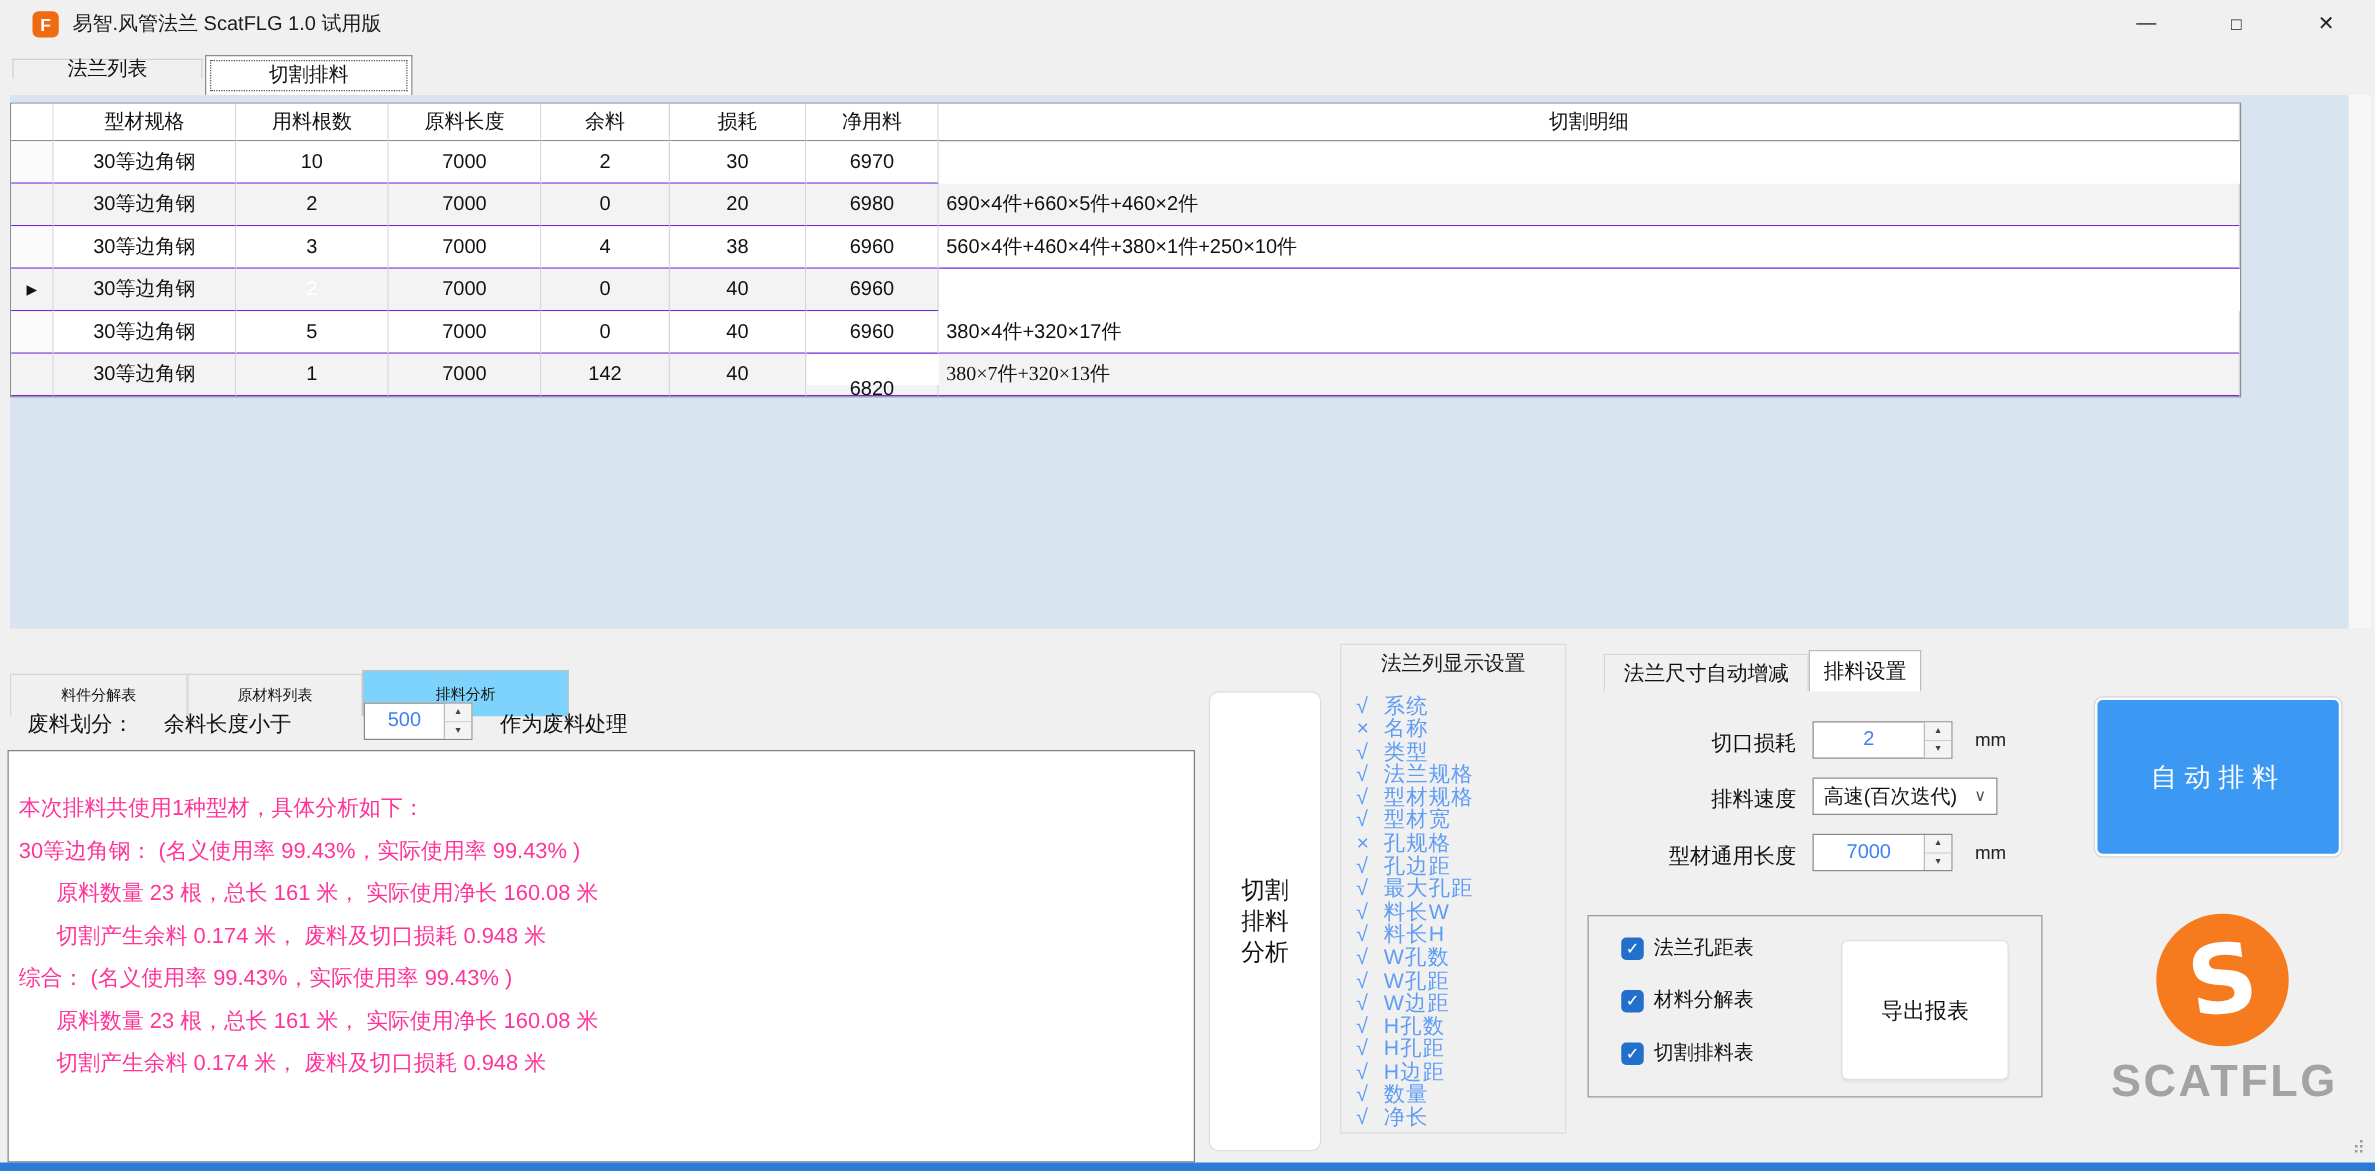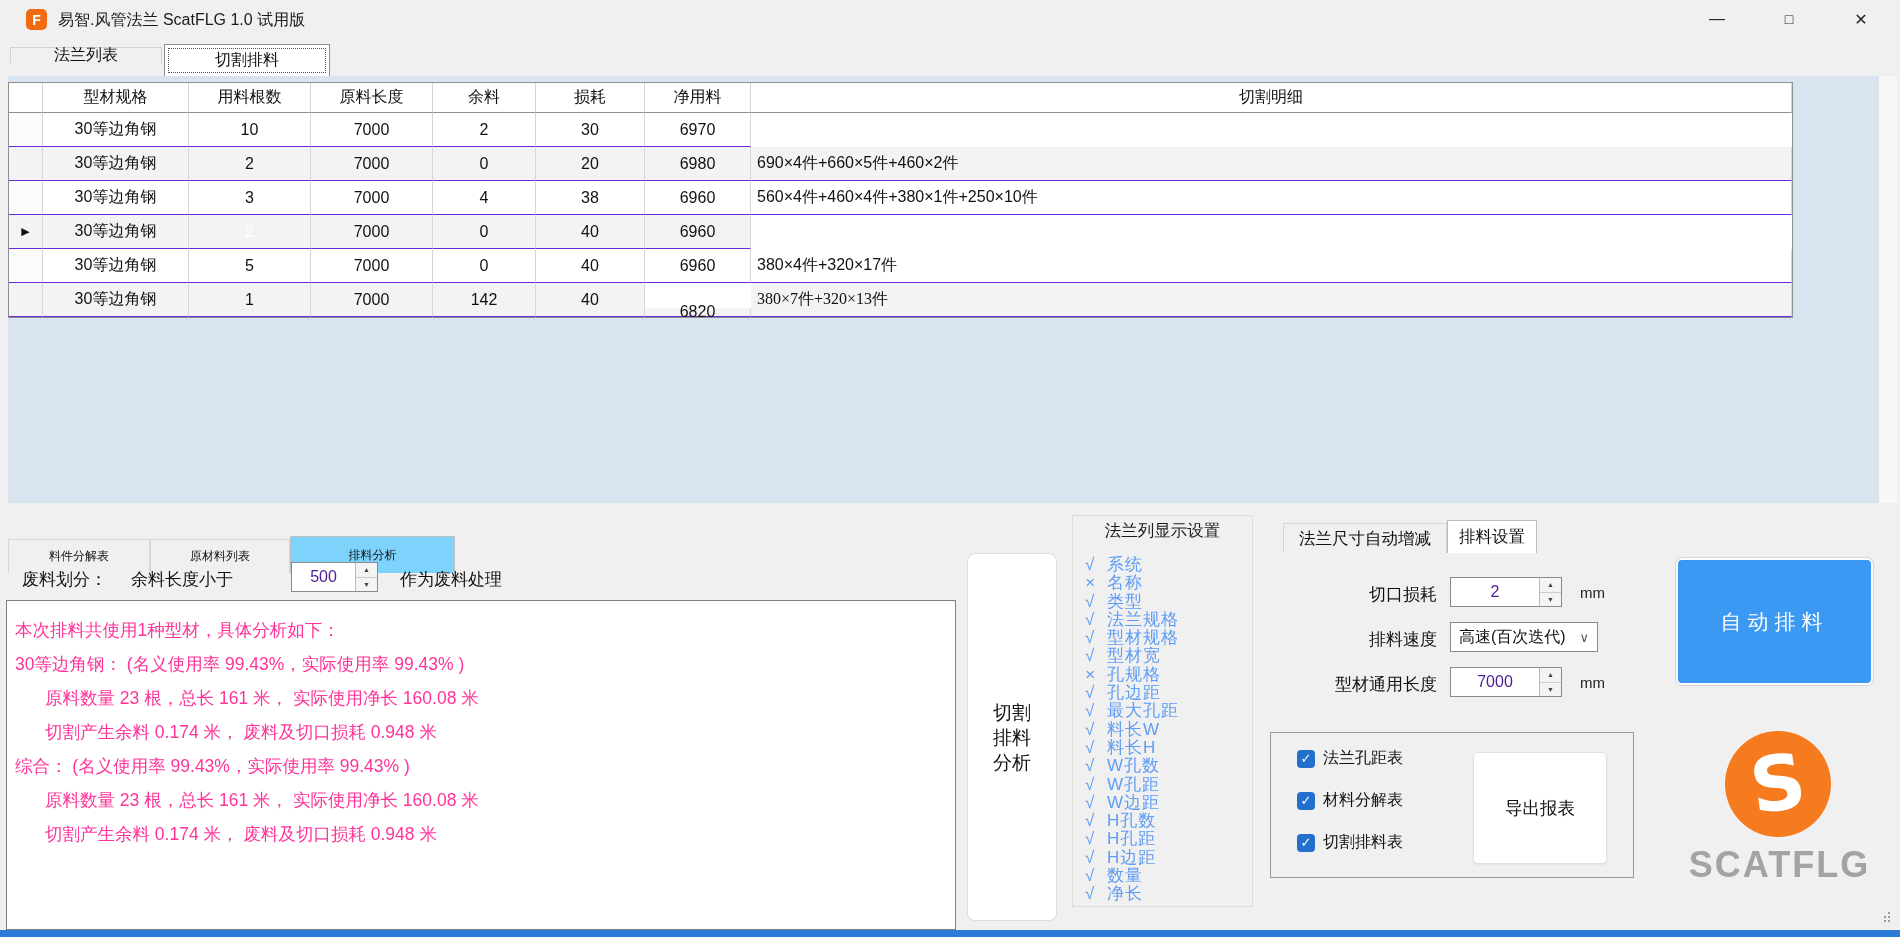--- a/index.html
+++ b/index.html
@@ -40,28 +40,28 @@
   .g-cell.rowsel{background:#fbfbfb;font-size:11px;color:#111;}
   
   .b-tab{position:absolute;height:34px;top:514px;display:flex;align-items:center;justify-content:center;
     font-size:12px;background:#f0f0f0;border:1px solid #d6d6d6;border-bottom:none;box-sizing:border-box;margin-top:25px;}
   .b-tab.t0{left:8px;width:142px;} .b-tab.t1{left:150px;width:140px;}
   .b-tab.active{left:290px;top:511px;height:37px;width:165px;background:#7dd3fc;border:1px solid #c2c2c2;border-bottom:none;}
   
   .scrap-label{position:absolute;font-size:17px;top:568px;}
   .sl1{left:22px;} .sl2{left:131px;} .sl3{left:400px;}
   .spin-box{position:absolute;border:1px solid #8a8a8a;background:#fff;box-sizing:border-box;display:flex;}
-  .spin-val{flex:1;display:flex;align-items:center;justify-content:center;color:#4c1d95;font-size:16px;}
+  .spin-val{flex:1;display:flex;align-items:center;justify-content:center;color:#3b82f6;font-size:16px;}
   .spin-ctl{width:21px;border-left:1px solid #bbb;display:flex;flex-direction:column;}
   .spin-ctl span{flex:1;display:flex;align-items:center;justify-content:center;font-size:7px;color:#444;background:#f4f4f4;}
   .spin-ctl span:first-child{border-bottom:1px solid #ccc;}
   .scrap-spin{left:291px;top:562px;width:87px;height:30px;}
   
   .analysis{position:absolute;left:6px;top:600px;width:950px;height:330px;background:#fff;
-    border:1px solid #808080;box-sizing:border-box;padding:12px 8px;overflow:hidden;}
+    border:1px solid #808080;box-sizing:border-box;padding:28px 8px;overflow:hidden;}
   .a-line{font-size:17.5px;line-height:34px;color:#ff3399;white-space:nowrap;}
   .a-line.ind{margin-left:30px;}
   
   .vert-btn{position:absolute;left:967px;top:553px;width:90px;height:368px;background:#fff;
     border:1px solid #dcdcdc;border-radius:8px;display:flex;align-items:center;justify-content:center;box-sizing:border-box;}
   .vert-btn .vlines{text-align:center;font-size:19px;line-height:25px;color:#111;}
   
   .flange-panel{position:absolute;left:1072px;top:515px;width:181px;height:392px;
     border:1px solid #dcdcdc;box-sizing:border-box;background:#f0f0f0;}
   .fd-title{text-align:center;font-size:16.5px;margin-top:4px;color:#1a1a1a;}

